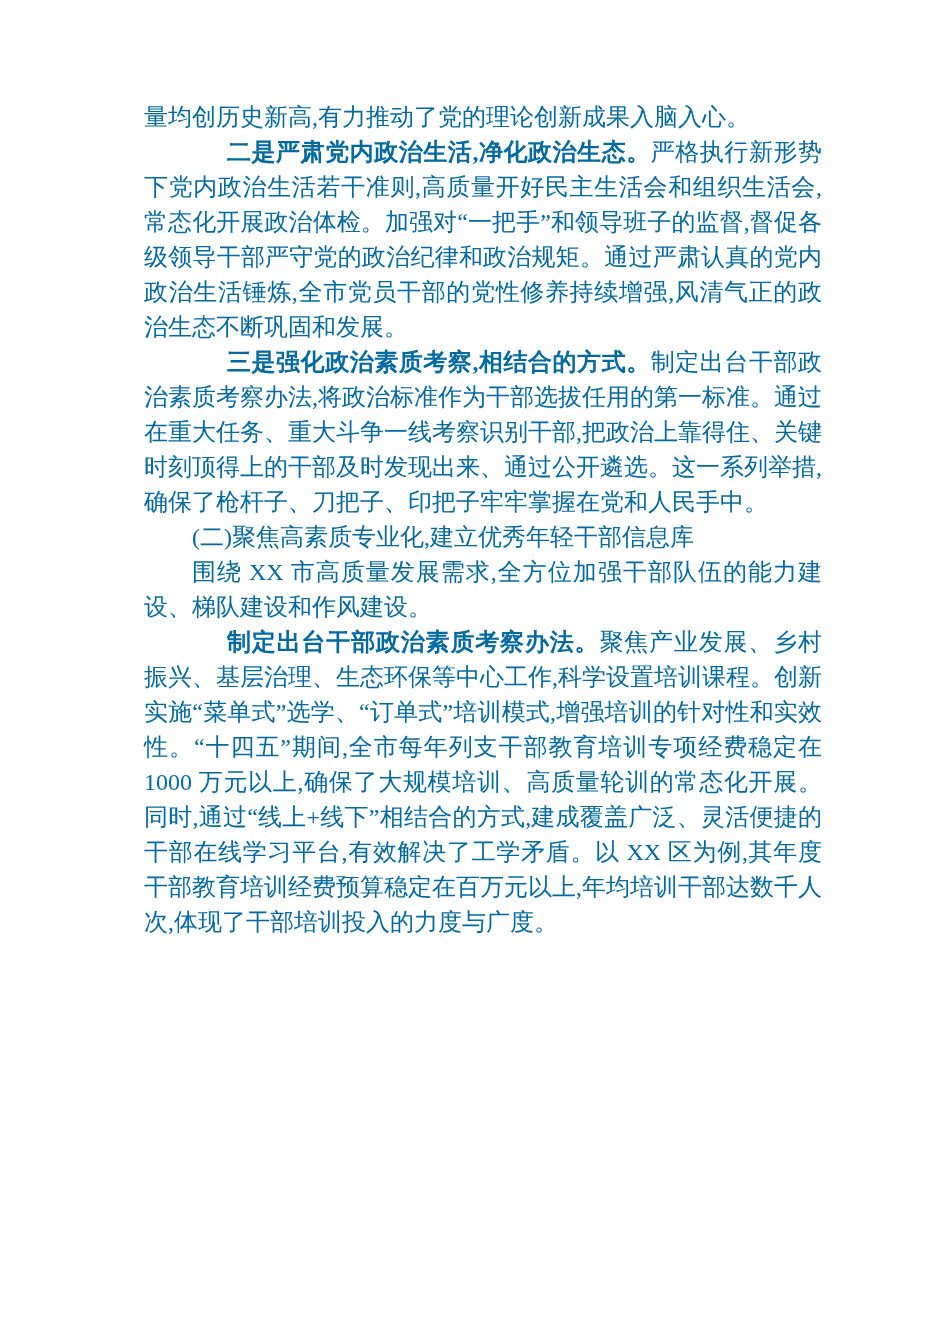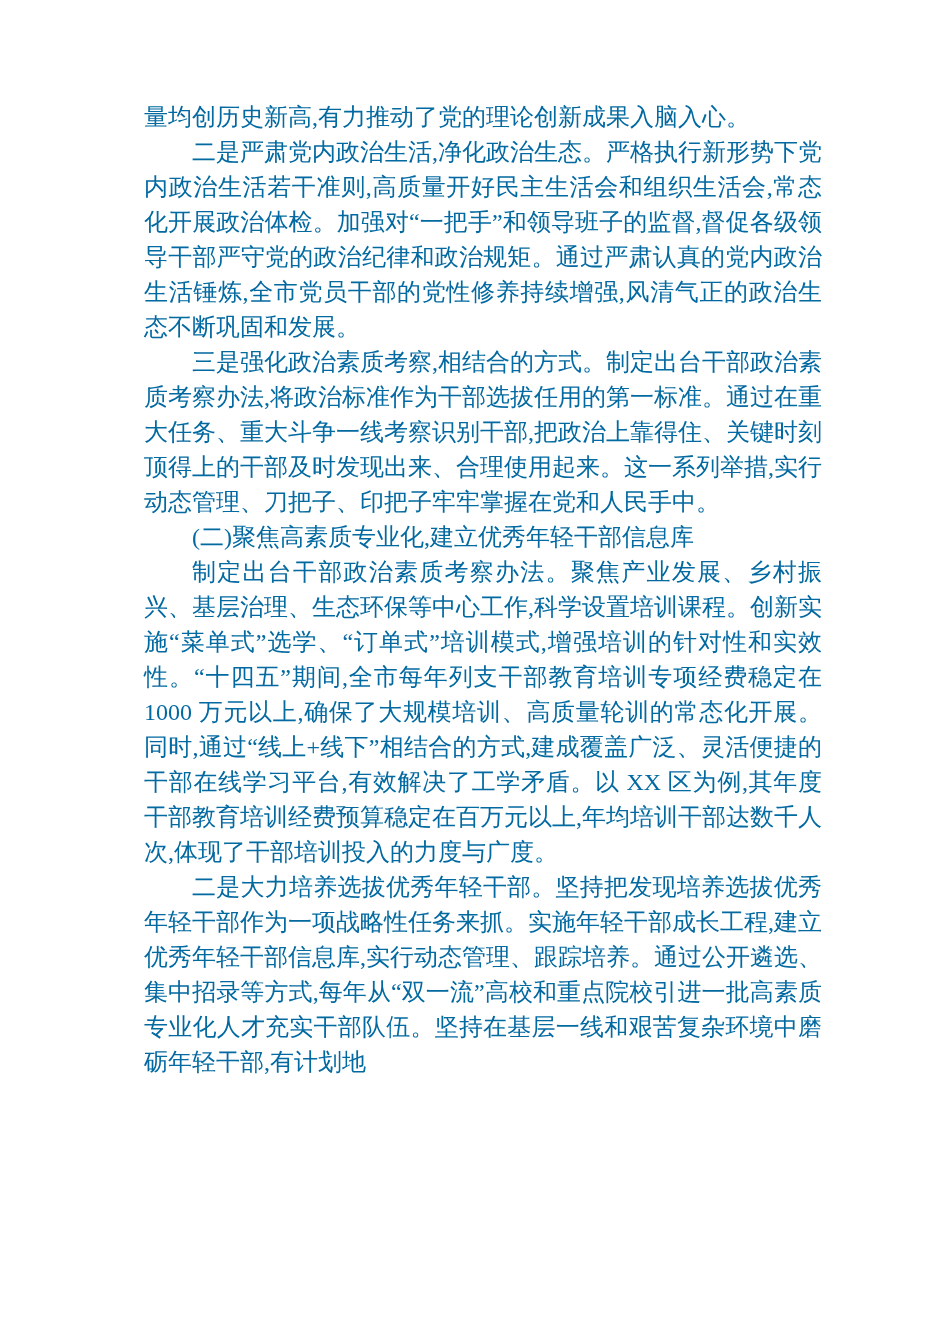--- a/index.html
+++ b/index.html
@@ -35,28 +35,29 @@
   }
   .doc-body p {
     margin: 0;
     padding: 0;
     text-indent: 2em;
   }
   .doc-body p.no-indent {
     text-indent: 0;
   }
   .doc-body b {
-    font-weight: normal;
+    font-weight: bold;
+    margin-left: 35px;
   }
 </style>
 </head>
 <body>
 
 <div class="doc-page">
   <div class="doc-body">
       <p class="no-indent"><span>量均创历史新高,有力推动了党的理论创新成果入脑入心。</span></p>
       <p><b>二是严肃党内政治生活,净化政治生态。</b><span>严格执行新形势下党内政治生活若干准则,高质量开好民主生活会和组织生活会,常态化开展政治体检。加强对“一把手”和领导班子的监督,督促各级领导干部严守党的政治纪律和政治规矩。通过严肃认真的党内政治生活锤炼,全市党员干部的党性修养持续增强,风清气正的政治生态不断巩固和发展。</span></p>
-      <p><b>三是强化政治素质考察,相结合的方式。</b><span>制定出台干部政治素质考察办法,将政治标准作为干部选拔任用的第一标准。通过在重大任务、重大斗争一线考察识别干部,把政治上靠得住、关键时刻顶得上的干部及时发现出来、合理使用起来。这一系列举措,实行动态管理、刀把子、印把子牢牢掌握在党和人民手中。</span></p>
+      <p><b>三是强化政治素质考察,相结合的方式。</b><span>制定出台干部政治素质考察办法,将政治标准作为干部选拔任用的第一标准。通过在重大任务、重大斗争一线考察识别干部,把政治上靠得住、关键时刻顶得上的干部及时发现出来、通过公开遴选。这一系列举措,确保了枪杆子、刀把子、印把子牢牢掌握在党和人民手中。</span></p>
       <p><span>(二)聚焦高素质专业化,建立优秀年轻干部信息库</span></p>
+      <p><span>围绕 XX 市高质量发展需求,全方位加强干部队伍的能力建设、梯队建设和作风建设。</span></p>
       <p><b>制定出台干部政治素质考察办法。</b><span>聚焦产业发展、乡村振兴、基层治理、生态环保等中心工作,科学设置培训课程。创新实施“菜单式”选学、“订单式”培训模式,增强培训的针对性和实效性。“十四五”期间,全市每年列支干部教育培训专项经费稳定在 1000 万元以上,确保了大规模培训、高质量轮训的常态化开展。同时,通过“线上+线下”相结合的方式,建成覆盖广泛、灵活便捷的干部在线学习平台,有效解决了工学矛盾。以 XX 区为例,其年度干部教育培训经费预算稳定在百万元以上,年均培训干部达数千人次,体现了干部培训投入的力度与广度。</span></p>
-      <p><b>二是大力培养选拔优秀年轻干部。</b><span>坚持把发现培养选拔优秀年轻干部作为一项战略性任务来抓。实施年轻干部成长工程,建立优秀年轻干部信息库,实行动态管理、跟踪培养。通过公开遴选、集中招录等方式,每年从“双一流”高校和重点院校引进一批高素质专业化人才充实干部队伍。坚持在基层一线和艰苦复杂环境中磨砺年轻干部,有计划地</span></p>
     </div>
 </div>
 
 </body></html>

